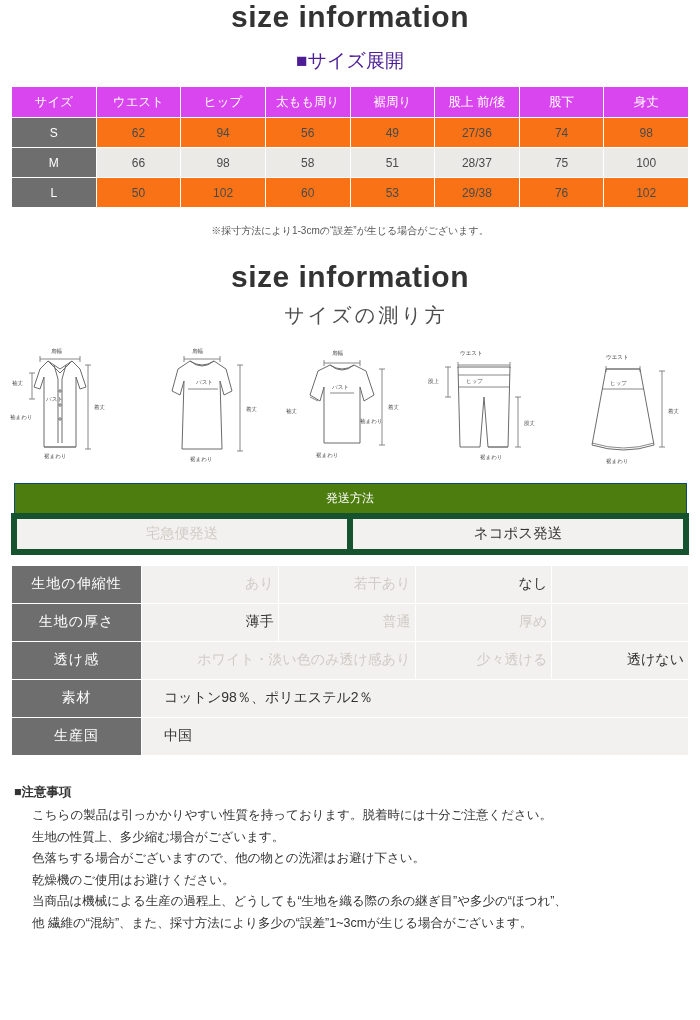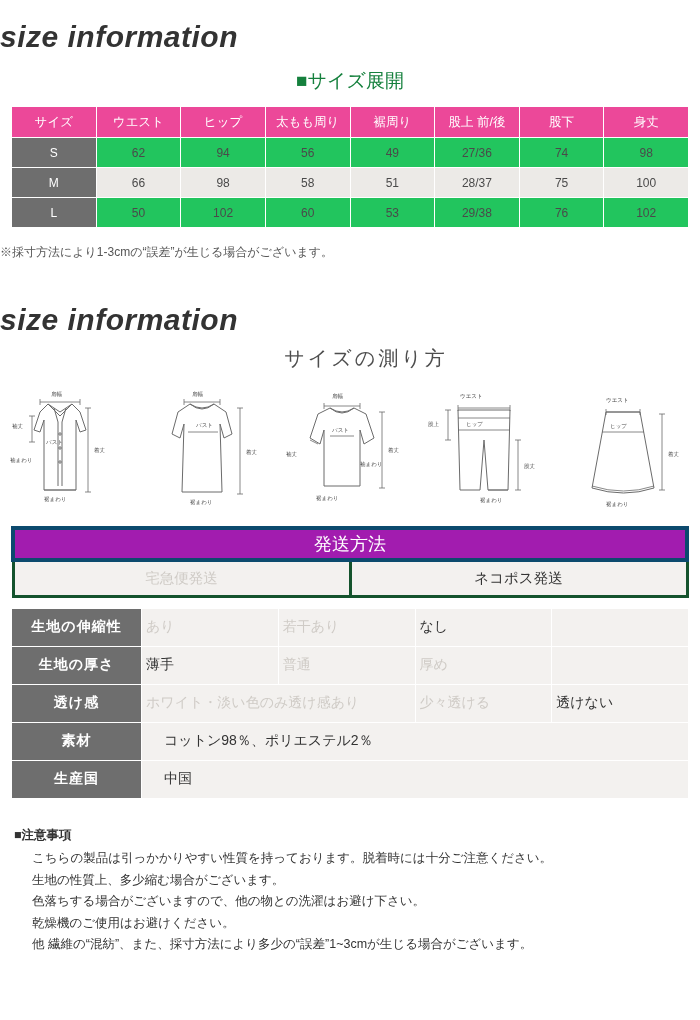--- a/index.html
+++ b/index.html
@@ -7,31 +7,30 @@
     margin: 0; padding: 0;
     width: 700px;
     background: #ffffff;
     font-family: "Liberation Sans", sans-serif;
     color: #333333;
   }
   .page { width: 700px; position: relative; }
 
   
   .title-main {
-    font-style: italic;
+    text-align: center;
     font-weight: bold;
     font-size: 30px;
     color: #333;
     letter-spacing: 0.5px;
-    padding-top: 20px;
   }
   .title-sub {
     text-align: center;
     font-size: 19px;
-    color: #15803d;
+    color: #4c1d95;
     margin-top: 14px;
     margin-bottom: 12px;
   }
   .title-sub2 {
     text-align: center;
     font-size: 20px;
     color: #4d4d4d;
     letter-spacing: 3px;
     margin-top: 8px;
     margin-bottom: 10px;
@@ -46,41 +45,42 @@
     table-layout: fixed;
   }
   table.size-table th, table.size-table td {
     border: 1px solid #ffffff;
     text-align: center;
     font-size: 12px;
     height: 30px;
     padding: 0;
   }
   table.size-table thead th {
-    background: #ec4899;
+    background: #d946ef;
     color: #ffffff;
     font-weight: normal;
     height: 31px;
     font-size: 12.5px;
   }
   table.size-table tbody th {
     background: #6e6e6e;
     color: #ffffff;
     font-weight: normal;
     width: 110px;
   }
   table.size-table tbody td {
-    background: #22c55e;
+    background: #f97316;
     color: #4a4a4a;
   }
   table.size-table tbody tr:nth-child(even) td {
     background: #eceae7;
   }
   .note-center {
-    font-size: 12px;
+    text-align: center;
+    font-size: 10px;
     color: #555;
     margin: 16px 0 22px 0;
   }
 
   
   .diagrams {
     display: flex;
     justify-content: center;
     align-items: flex-end;
     gap: 10px;
@@ -89,61 +89,61 @@
   .diagram { width: 128px; height: 130px; }
 
   
   table.ship-table {
     border-collapse: collapse;
     width: 678px;
     margin: 6px 11px 0 11px;
     table-layout: fixed;
   }
   table.ship-table th {
-    background: #a21caf;
+    background: #4d7c0f;
     color: #ffffff;
     font-weight: normal;
-    font-size: 18px;
+    font-size: 12px;
     height: 32px;
-    border: 4px solid #0c4a6e;
+    border: 1px solid #0c4a6e;
   }
   table.ship-table td {
     height: 36px;
     text-align: center;
     font-size: 14.5px;
-    border: 3px solid #14532d;
+    border: 6px solid #14532d;
     background: #f3f1ef;
   }
   td.muted { color: #cfcbc6; }
   td.active { color: #333333; font-family: Liberation Serif, serif; }
 
   
   table.spec-table {
     border-collapse: collapse;
     width: 678px;
     margin: 10px 11px 0 11px;
     table-layout: fixed;
   }
   table.spec-table th {
     background: #6e6e6e;
     color: #ffffff;
-    font-weight: bold;
+    font-weight: normal;
     font-size: 14px;
     width: 130px;
     height: 38px;
     border: 1px solid #ffffff;
     text-align: center;
     letter-spacing: 1px;
   }
   table.spec-table td {
     border: 1px solid #ffffff;
     background: #f3f1ef;
     height: 38px;
     font-size: 14px;
-    text-align: left;
+    text-align: right;
     color: #333;
     padding: 0 4px;
   }
   table.spec-table td.off { color: #cfcbc6; }
   table.spec-table td.left { text-align: left; padding-left: 22px; }
 
   
   .notes {
     margin: 26px 0 0 14px;
     font-size: 12.5px;
@@ -369,18 +369,19 @@
   </tbody>
     </table>
 
   <div class="notes">
     <div class="notes-title">■注意事項</div>
     <ul>
       <li>こちらの製品は引っかかりやすい性質を持っております。脱着時には十分ご注意ください。</li>
       <li>生地の性質上、多少縮む場合がございます。</li>
       <li>色落ちする場合がございますので、他の物との洗濯はお避け下さい。</li>
       <li>乾燥機のご使用はお避けください。</li>
+      <li>当商品は機械による生産の過程上、どうしても“生地を織る際の糸の継ぎ目”や多少の“ほつれ”、</li>
       <li>他 繊維の“混紡”、また、採寸方法により多少の“誤差”1~3cmが生じる場合がございます。</li>
 
     </ul>
   </div>
 
 </div>
 
 </body></html>

